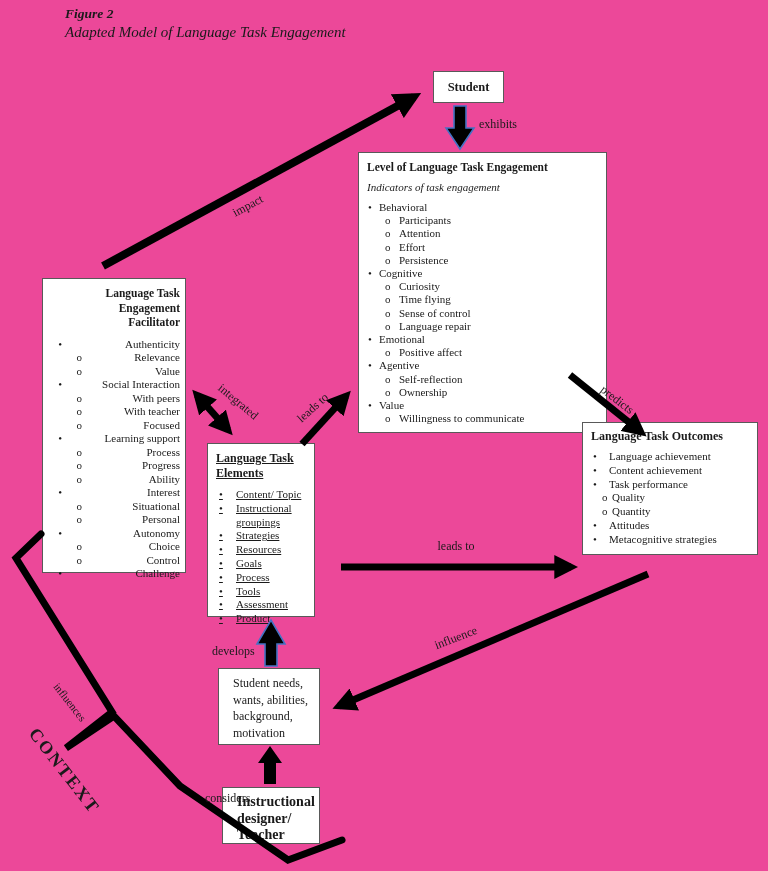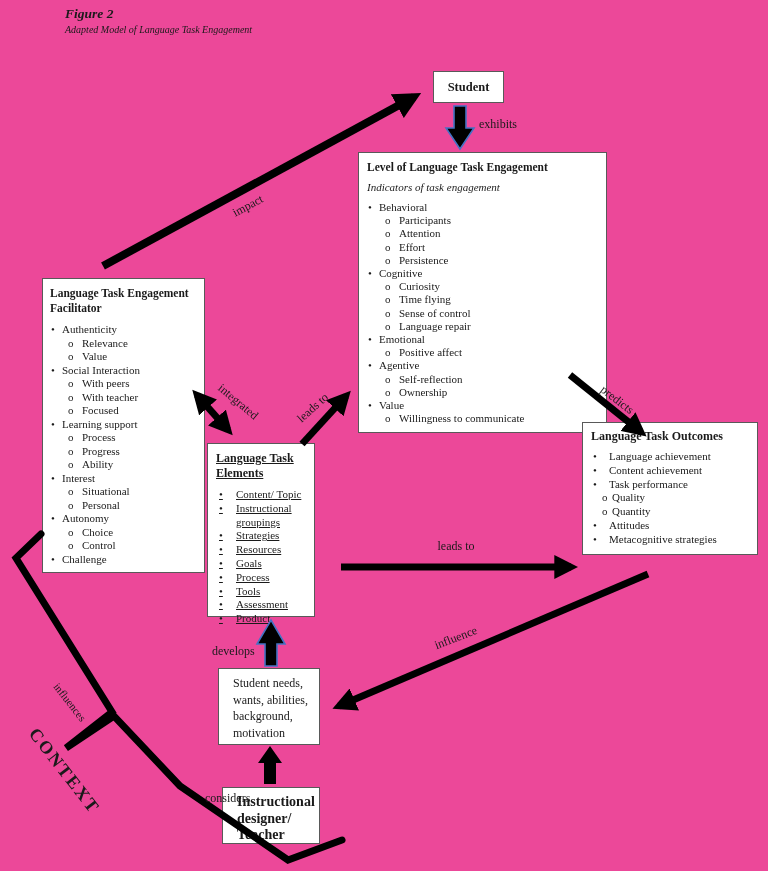--- a/index.html
+++ b/index.html
@@ -1,35 +1,35 @@
 <!DOCTYPE html>
 <html><head>
 <meta charset="utf-8">
 <style>
   html,body{margin:0;padding:0;background:#ffffff;}
   .canvas{position:relative;width:768px;height:871px;background:#ec4899;overflow:hidden;
           font-family:"Liberation Serif", serif;color:#1a1a1a;}
   .fig-label{position:absolute;left:65px;top:6px;font-size:13.5px;font-weight:bold;font-style:italic;}
-  .fig-caption{position:absolute;left:65px;top:24px;font-size:10px;font-style:italic;}
+  .fig-caption{position:absolute;left:65px;top:24px;font-size:15px;font-style:italic;}
 
   svg.overlay{position:absolute;left:0;top:0;pointer-events:none;}
 
   .box{position:absolute;background:#ffffff;border:1px solid #595959;box-sizing:border-box;}
   .box .title{font-weight:bold;font-size:12px;line-height:14px;}
   .pre{white-space:pre-line;}
 
   .student-box{left:433px;top:71px;width:71px;height:32px;display:flex;align-items:center;justify-content:center;}
   .student-box .title{font-size:12.5px;}
 
   .engagement-box{left:358px;top:152px;width:249px;height:281px;padding:7px 8px 4px 8px;}
   .engagement-box .title{font-size:11.5px;margin-bottom:7px;}
   .engagement-box .subtitle{font-style:italic;font-size:11px;margin-bottom:8px;}
   .engagement-box .li{font-size:11px;line-height:13.2px;}
 
-  .facilitator-box{left:42px;top:278px;width:163px;height:295px;padding:7px 5px 4px 7px;}
+  .facilitator-box{left:42px;top:278px;width:144px;height:295px;padding:7px 5px 4px 7px;text-align:right;}
   .facilitator-box .title{font-size:11.5px;line-height:14.5px;margin-bottom:8px;}
   .facilitator-box .li{font-size:11px;line-height:13.5px;}
 
   .elements-box{left:207px;top:443px;width:108px;height:174px;padding:7px 4px 4px 8px;text-decoration:underline;}
   .elements-box .title{line-height:15px;margin-bottom:7px;}
   .elements-box .li{font-size:11px;line-height:13.8px;}
 
   .outcomes-box{left:582px;top:422px;width:176px;height:133px;padding:6px 6px 4px 8px;}
   .outcomes-box .title{margin-bottom:7px;}
   .outcomes-box .li{font-size:11px;line-height:13.8px;}

